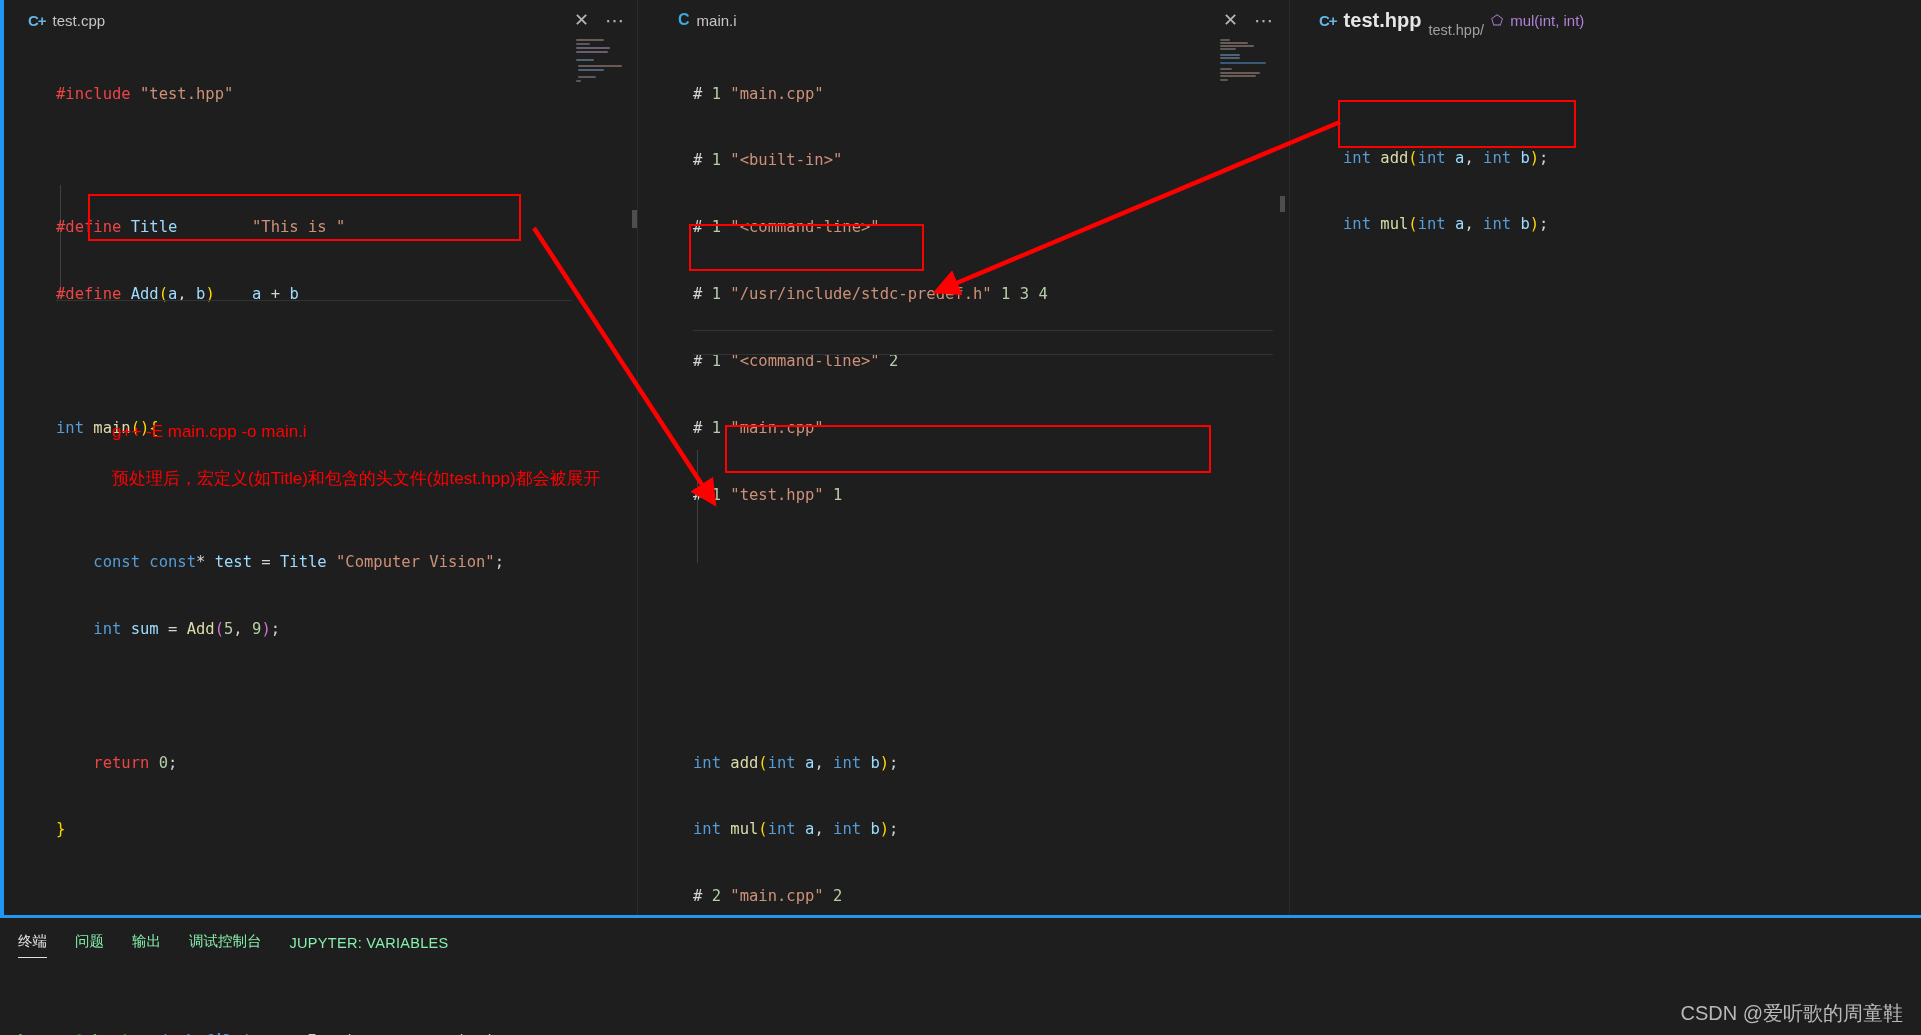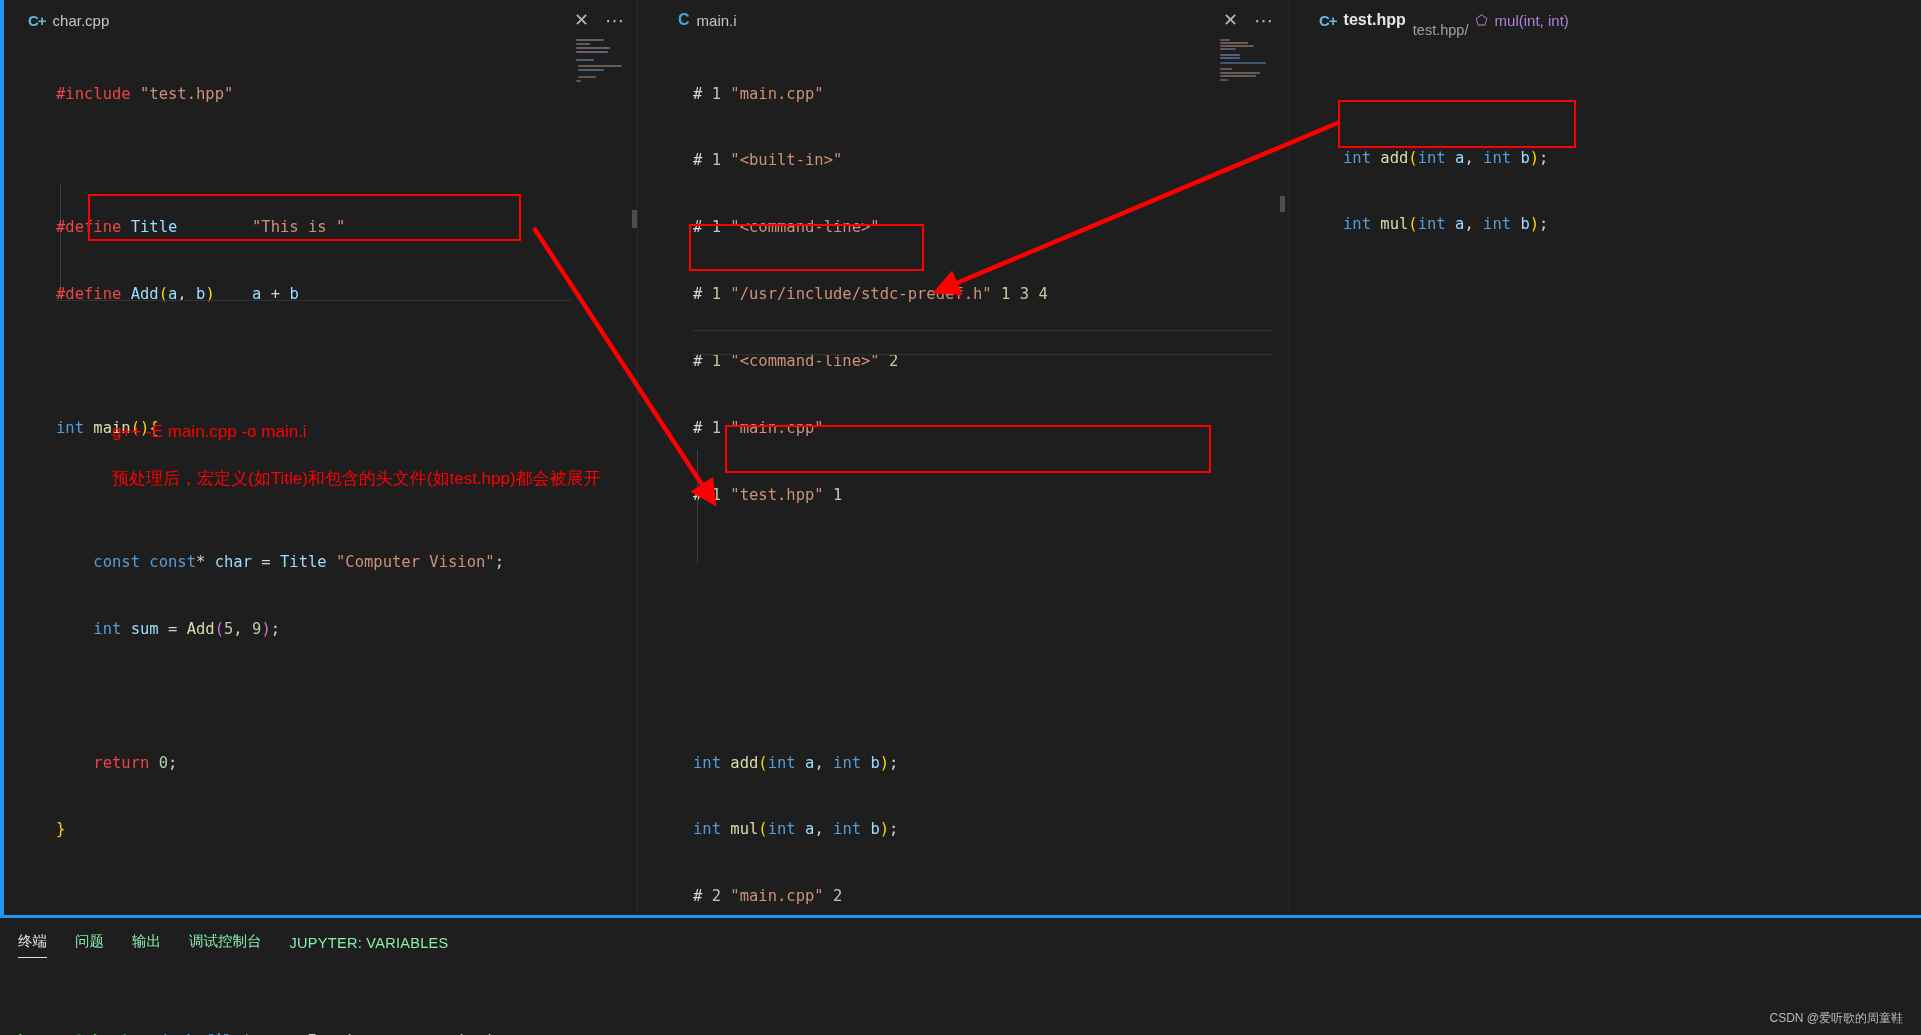--- a/index.html
+++ b/index.html
@@ -113,21 +113,21 @@
     width: 1921px; height: 1035px;
     pointer-events: none;
   }
 
   
   .breadcrumb {
     position: absolute;
     display: flex; align-items: center; gap: 7px;
     height: 40px; font-size: 15px; white-space: nowrap;
   }
-  .bc-file { color: #e6e6e6; font-size: 16px; font-weight: bold; }
+  .bc-file { color: #e6e6e6; font-size: 20px; font-weight: bold; }
   .bc-path { color: #a0a0a0; font-size: 14.5px; margin-top: 20px; }
   .bc-sym  { color: #b180d7; font-size: 15px; }
   .bc-symicon { color: #b180d7; font-size: 14px; }
 
   
   .panel {
     position: absolute; left: 0; top: 915px;
     width: 1921px; height: 120px;
     background: #1e1e1e;
   }
@@ -159,56 +159,56 @@
   }
   .term div { height: 21px; }
   .t-user { color: #4ec94e; font-weight: bold; }
   .t-colon { color: #d4d4d4; }
   .t-path { color: #3f8fd0; font-weight: bold; }
   .t-dollar { color: #d4d4d4; }
   .t-cmd { color: #cccccc; }
 
   .watermark {
     position: absolute; right: 18px; bottom: 8px;
-    color: #b9b9b9; font-size: 12px;
+    color: #b9b9b9; font-size: 20px;
     font-family: "Liberation Sans", sans-serif;
     margin-top: 29px;
   }
 </style>
 </head>
 <body>
 
 <div id="root">
 
   <div class="rail"></div>
 
   <div class="editor-group" style="left:4px; width:632px; height:915px;">
 
     <div class="tabbar">
       <div class="tab-title" style="left:24px;">
         <span class="icon-cpp">C+</span>
-        <span>char.cpp</span>
+        <span>test.cpp</span>
       </div>
       <div class="tab-actions" style="left:570px;">
         <span class="act-x">✕</span>
         <span class="act-dots">⋯</span>
       </div>
     </div>
 
     <div class="indent-guide" style="left:56px; top:185px; height:113px;"></div>
 
     <div class="code" style="left:52px; top:38px;">
       <div><span class="kw2">#include</span><span class="pl"> </span><span class="str">"test.hpp"</span></div>
       <div></div>
       <div><span class="kw2">#define</span><span class="pl"> </span><span class="var">Title</span><span class="pl">        </span><span class="str">"This is "</span></div>
       <div><span class="kw2">#define</span><span class="pl"> </span><span class="var">Add</span><span class="par">(</span><span class="var">a</span><span class="pl">, </span><span class="var">b</span><span class="par">)</span><span class="pl">    </span><span class="var">a</span><span class="pl"> + </span><span class="var">b</span></div>
       <div></div>
       <div><span class="k">int</span><span class="pl"> </span><span class="fn">main</span><span class="par">()</span><span class="par">{</span></div>
       <div></div>
-      <div><span class="pl">    </span><span class="k">const</span><span class="pl"> </span><span class="k">const</span><span class="pl">* </span><span class="var">char</span><span class="pl"> = </span><span class="var">Title</span><span class="pl"> </span><span class="str">"Computer Vision"</span><span class="pl">;</span></div>
+      <div><span class="pl">    </span><span class="k">const</span><span class="pl"> </span><span class="k">const</span><span class="pl">* </span><span class="var">test</span><span class="pl"> = </span><span class="var">Title</span><span class="pl"> </span><span class="str">"Computer Vision"</span><span class="pl">;</span></div>
       <div><span class="pl">    </span><span class="k">int</span><span class="pl"> </span><span class="var">sum</span><span class="pl"> = </span><span class="fn">Add</span><span class="parm">(</span><span class="num">5</span><span class="pl">, </span><span class="num">9</span><span class="parm">)</span><span class="pl">;</span></div>
       <div></div>
       <div><span class="pl">    </span><span class="kw2">return</span><span class="pl"> </span><span class="num">0</span><span class="pl">;</span></div>
       <div><span class="par">}</span></div>
     </div>
 
     <div class="scroll-deco" style="left:52px; top:300px; width:516px; height:1px; background:#333;"></div>
 
     <div class="redbox" style="left:84px; top:194px; width:433px; height:47px;"></div>
 

